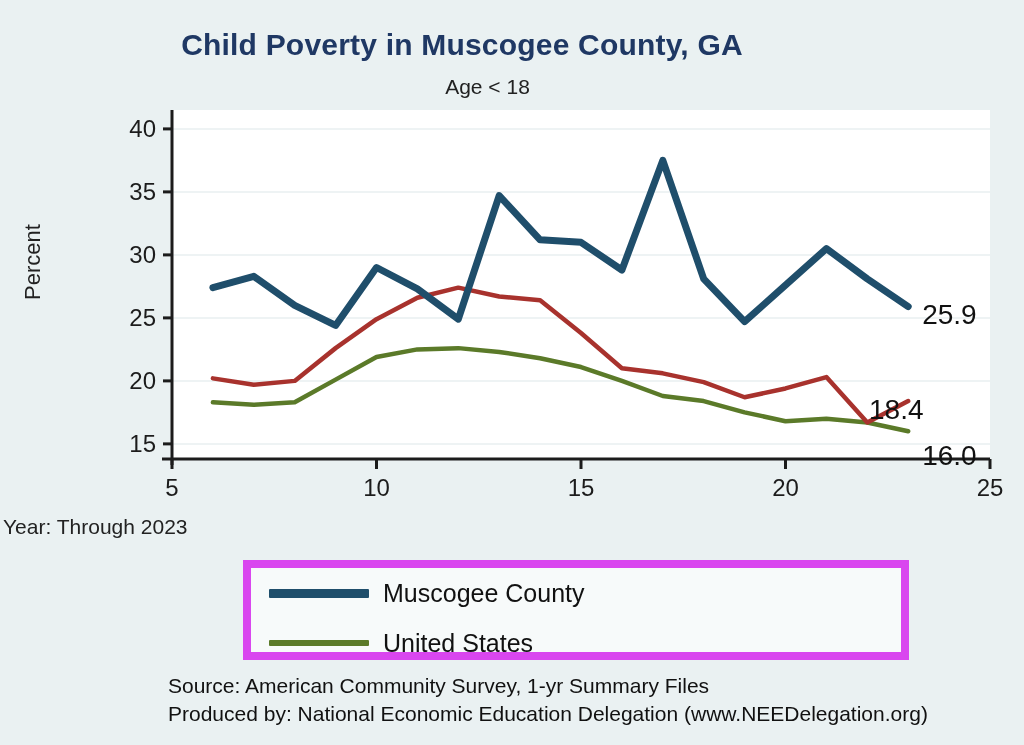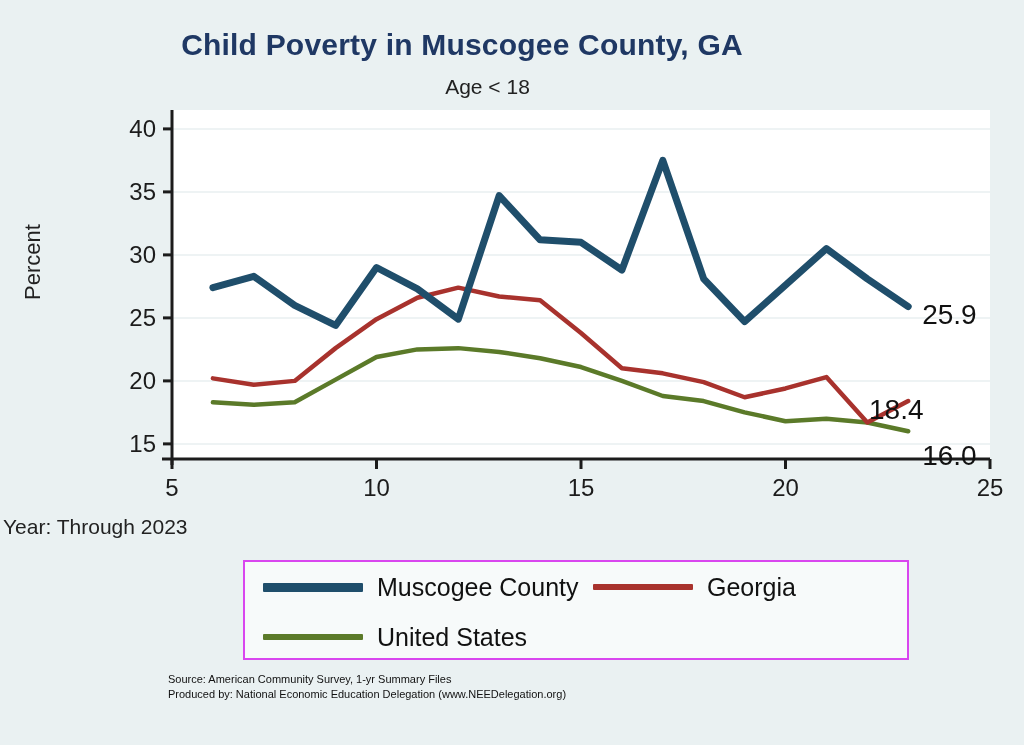--- a/index.html
+++ b/index.html
@@ -56,21 +56,21 @@
     text-align: left;
     font-size: 21px;
     color: #222222;
   }
   .legend-box {
     position: absolute;
     left: 243px;
     top: 560px;
     width: 666px;
     height: 100px;
-    border: 2px solid #d946ef;
+    border: 8px solid #d946ef;
     background: #f7fafa;
     box-sizing: border-box;
   }
   .legend-row {
     display: flex;
     align-items: center;
     height: 50px;
   }
   .legend-entry {
     display: flex;
@@ -89,21 +89,21 @@
   }
   .legend-text {
     font-size: 25px;
     color: #111;
     white-space: nowrap;
   }
   .footer {
     position: absolute;
     left: 168px;
     top: 672px;
-    font-size: 11px;
+    font-size: 21px;
     color: #111;
     line-height: 1.35;
   }
   .endlabel {
     position: absolute;
     font-size: 28px;
     color: #111;
     white-space: nowrap;
   }
   svg.plot {
@@ -164,24 +164,20 @@
     </svg>
 
   <div class="xlabel">Year: Through 2023</div>
 
   <div class="legend-box">
     <div class="legend-row">
       <div class="legend-entry w1">
         <div class="swatch" style="height:9px;background:#1f4e6b"></div>
         <div class="legend-text">Muscogee County</div>
       </div>
-      <div class="legend-entry w2">
-        <div class="swatch" style="height:6px;background:#a8322d"></div>
-        <div class="legend-text">Georgia</div>
-      </div>
     </div>
     <div class="legend-row">
       <div class="legend-entry w1">
         <div class="swatch" style="height:6px;background:#5b7a29"></div>
         <div class="legend-text">United States</div>
       </div>
     </div>
   </div>
 
   <div class="footer">

